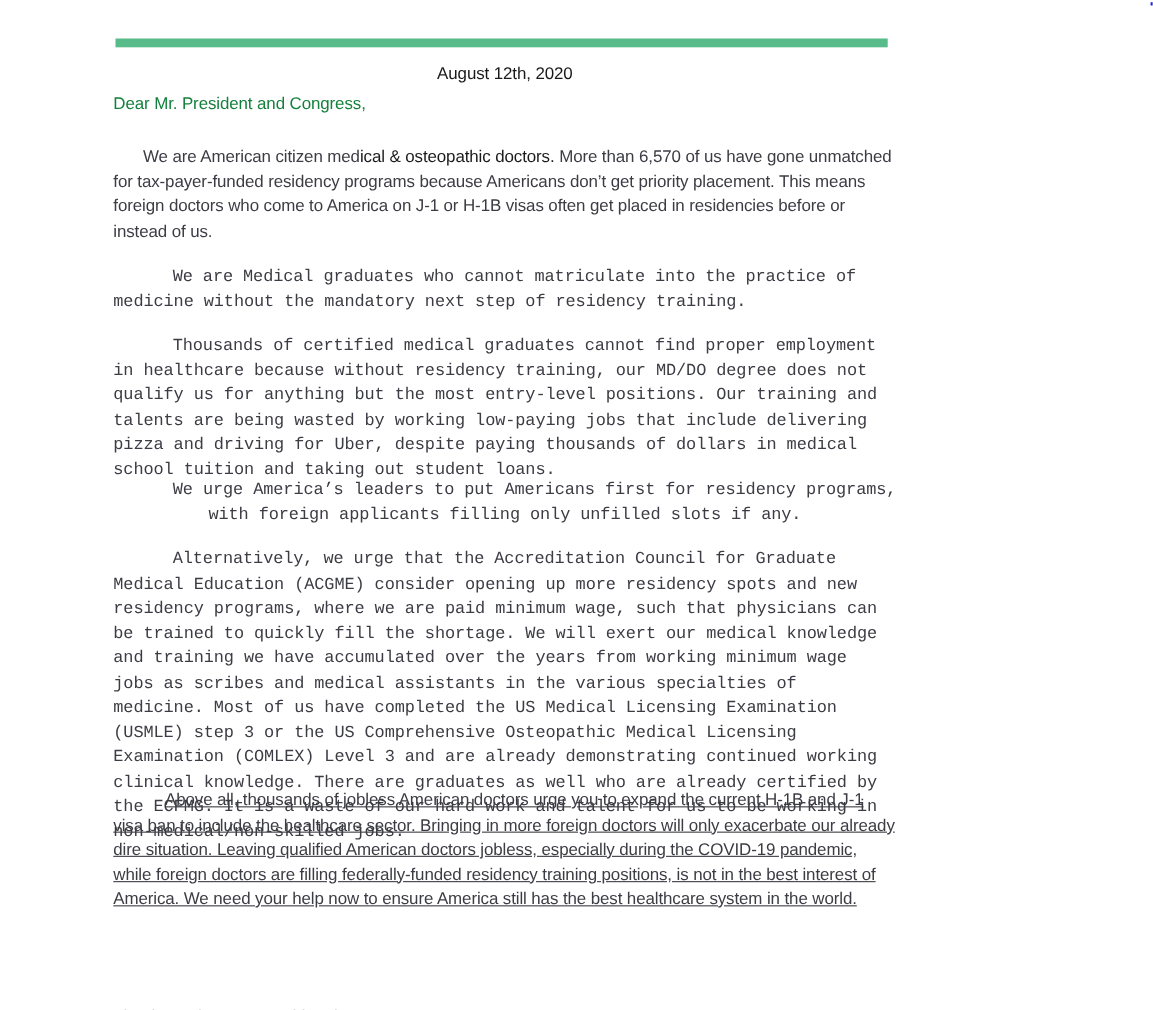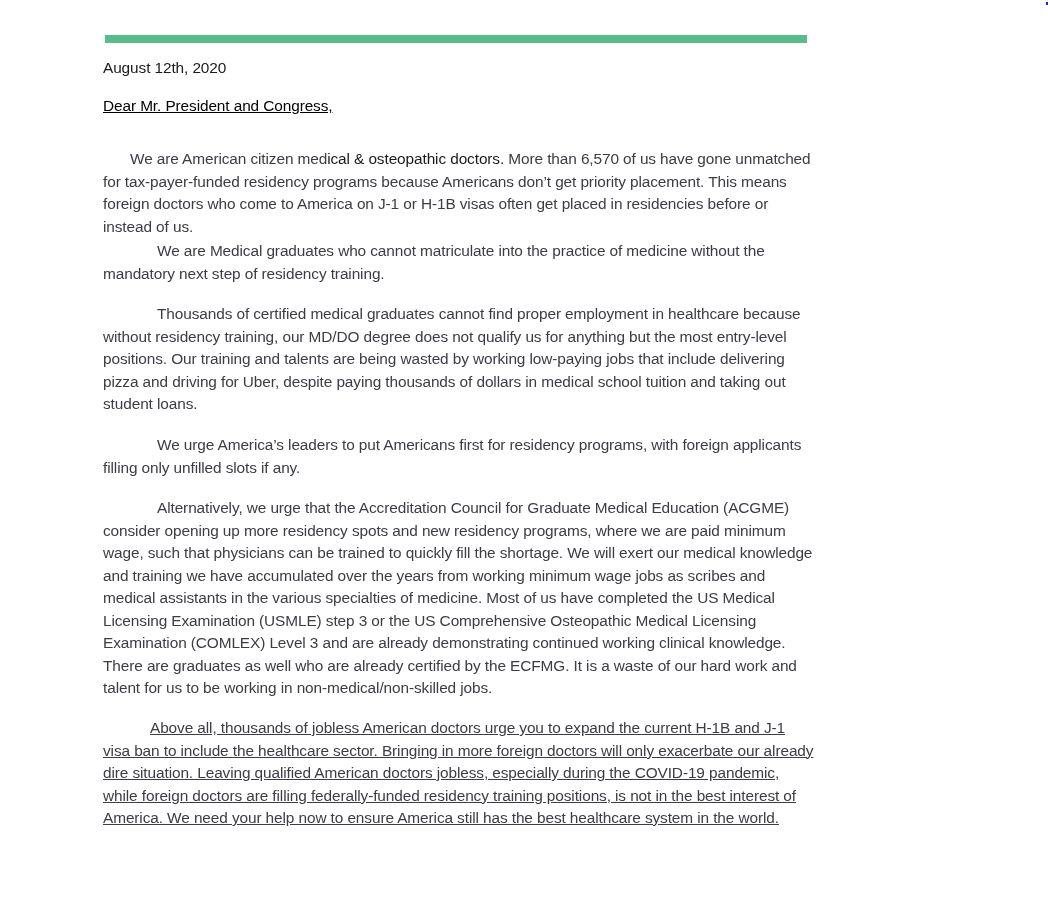--- a/index.html
+++ b/index.html
@@ -33,49 +33,49 @@
       left: 0;
       width: 712px;
       font-size: 15.4px;
       line-height: 22.5px;
       letter-spacing: -0.1px;
       margin: 0;
     }
     .dark {
       color: #1a1a1a;
     }
-    .indent-small { text-indent: 27px; margin-top: 16px; }
-    .indent-large { text-indent: 54px; }
+    .indent-small { text-indent: 27px; }
+    .indent-large { text-indent: 54px; font-family: Liberation Mono, monospace; }
     .indent-mid { text-indent: 47px; text-decoration: underline; }
     .corner-dot {
       position: absolute;
       right: 0;
       top: 2px;
       width: 2px;
       height: 3px;
     }
   </style>
 </head>
 <body style="color: rgb(60, 60, 68);">
 
 <div class="corner-dot" style="background: rgb(30, 34, 224);"></div>
 
 <div class="page">
   <div class="accent-bar" style="background: rgb(87, 187, 138);"></div>
 
-  <p class="text-block dark" style="top: 57px; color: rgb(26, 26, 26);">August 12th, 2020</p>
+  <p class="text-block dark" style="top: 57px; color: rgb(26, 26, 26); text-align: center;">August 12th, 2020</p>
 
-  <p class="text-block dark" style="top: 95px; color: #000000; text-decoration: underline;">Dear Mr. President and Congress,</p>
+  <p class="text-block dark" style="top: 84px; color: #15803d;">Dear Mr. President and Congress,</p>
 
   <p class="text-block indent-small" style="top:132px;"><span>We are American citizen med</span><span class="dark" style="color: rgb(26, 26, 26);">ical &amp; osteopathic doctors.</span><span> More than 6,570 of us have gone unmatched for tax-payer-funded residency programs because Americans don’t get priority placement. This means foreign doctors who come to America on J-1 or H-1B visas often get placed in residencies before or instead of us.</span></p>
 
   <p class="text-block indent-large" style="top:240px;">We are Medical graduates who cannot matriculate into the practice of medicine without the mandatory next step of residency training.</p>
 
   <p class="text-block indent-large" style="top:303px;">Thousands of certified medical graduates cannot find proper employment in healthcare because without residency training, our MD/DO degree does not qualify us for anything but the most entry-level positions. Our training and talents are being wasted by working low-paying jobs that include delivering pizza and driving for Uber, despite paying thousands of dollars in medical school tuition and taking out student loans.</p>
 
-  <p class="text-block indent-large" style="top:434px;">We urge America’s leaders to put Americans first for residency programs, with foreign applicants filling only unfilled slots if any.</p>
+  <p class="text-block indent-large" style="top:434px;text-align:center;">We urge America’s leaders to put Americans first for residency programs, with foreign applicants filling only unfilled slots if any.</p>
 
   <p class="text-block indent-large" style="top:497px;">Alternatively, we urge that the Accreditation Council for Graduate Medical Education (ACGME) consider opening up more residency spots and new residency programs, where we are paid minimum wage, such that physicians can be trained to quickly fill the shortage.  We will exert our medical knowledge and training we have accumulated over the years from working minimum wage jobs as scribes and medical assistants in the various specialties of medicine. Most of us have completed the US Medical Licensing Examination (USMLE) step 3 or the US Comprehensive Osteopathic Medical Licensing Examination (COMLEX) Level 3 and are already demonstrating continued working clinical knowledge. There are graduates as well who are already certified by the ECFMG. It is a waste of our hard work and talent for us to be working in non-medical/non-skilled jobs.</p>
 
   <p class="text-block indent-mid" style="top:717px;">Above all, thousands of jobless American doctors urge you to expand the current H-1B and J-1 visa ban to include the healthcare sector. Bringing in more foreign doctors will only exacerbate our already dire situation. Leaving qualified American doctors jobless, especially during the COVID-19 pandemic, while foreign doctors are filling federally-funded residency training positions, is not in the best interest of America. We need your help now to ensure America still has the best healthcare system in the world.</p>
 
   <p class="text-block" style="top:914px;">Thank you for your consideration.</p>
 </div>
 
 </body></html>

